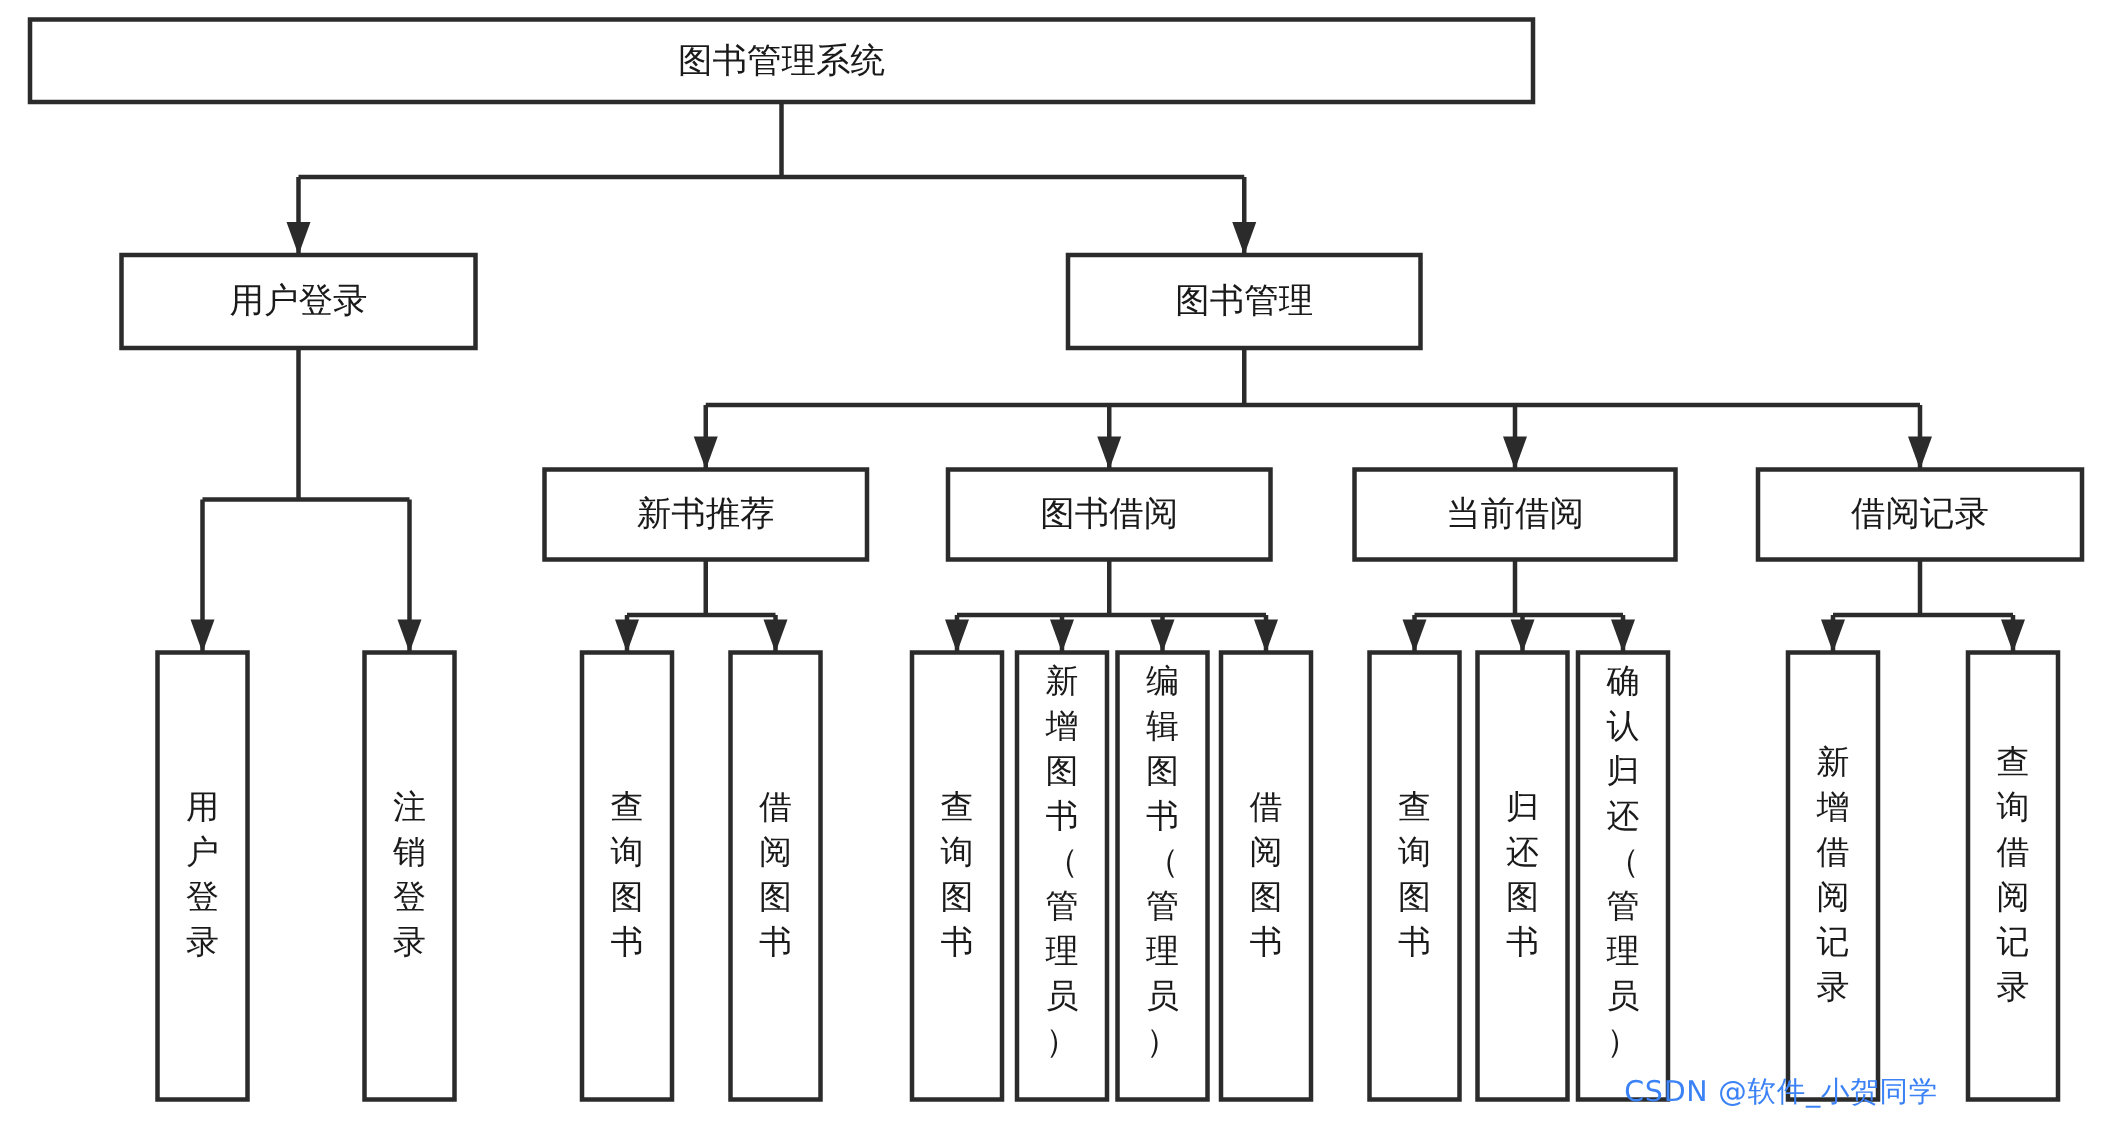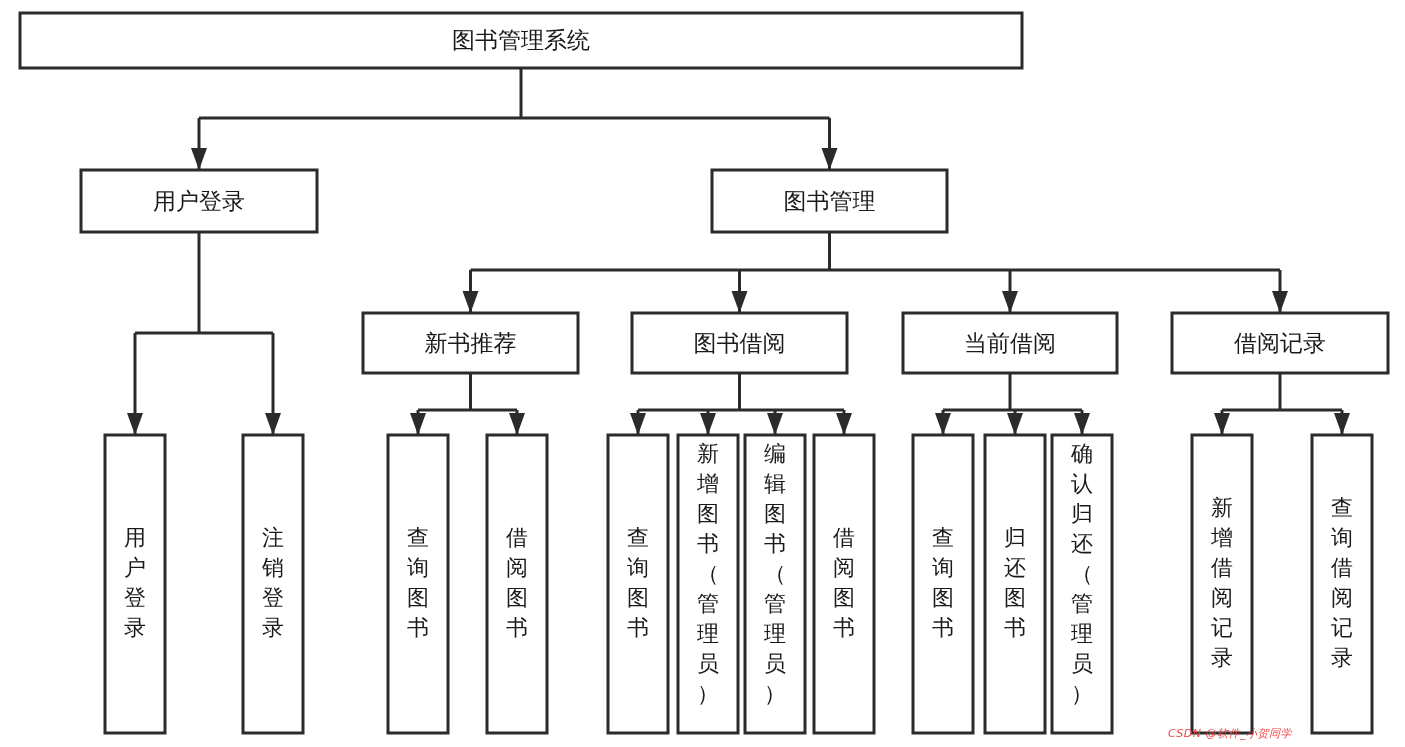--- a/index.html
+++ b/index.html
@@ -58,26 +58,25 @@
     fill: #1a1a1a;
     font-family: "DejaVu Sans", "Liberation Sans", sans-serif;
     font-size: 22px;
     text-anchor: middle;
   }
   .watermark {
     position: absolute;
     right: 10px;
     bottom: 6px;
     font-family: "DejaVu Sans", "Liberation Sans", sans-serif;
-    font-size: 11px;
-    color: #ef4444;
+    font-size: 19px;
+    color: #3b82f6;
     letter-spacing: 0.5px;
     white-space: nowrap;
     user-select: none;
-    font-style: italic;
   }
 </style>
 </head>
 <body>
 
 <div id="diagram-root">
   <svg class="flow" viewBox="0 0 1405 747" xmlns="http://www.w3.org/2000/svg">
     <g id="connectors-layer">
         <line x1="521" y1="68" x2="521" y2="118" class="connector"></line>
         <line x1="199" y1="118" x2="829.5" y2="118" class="connector"></line>

